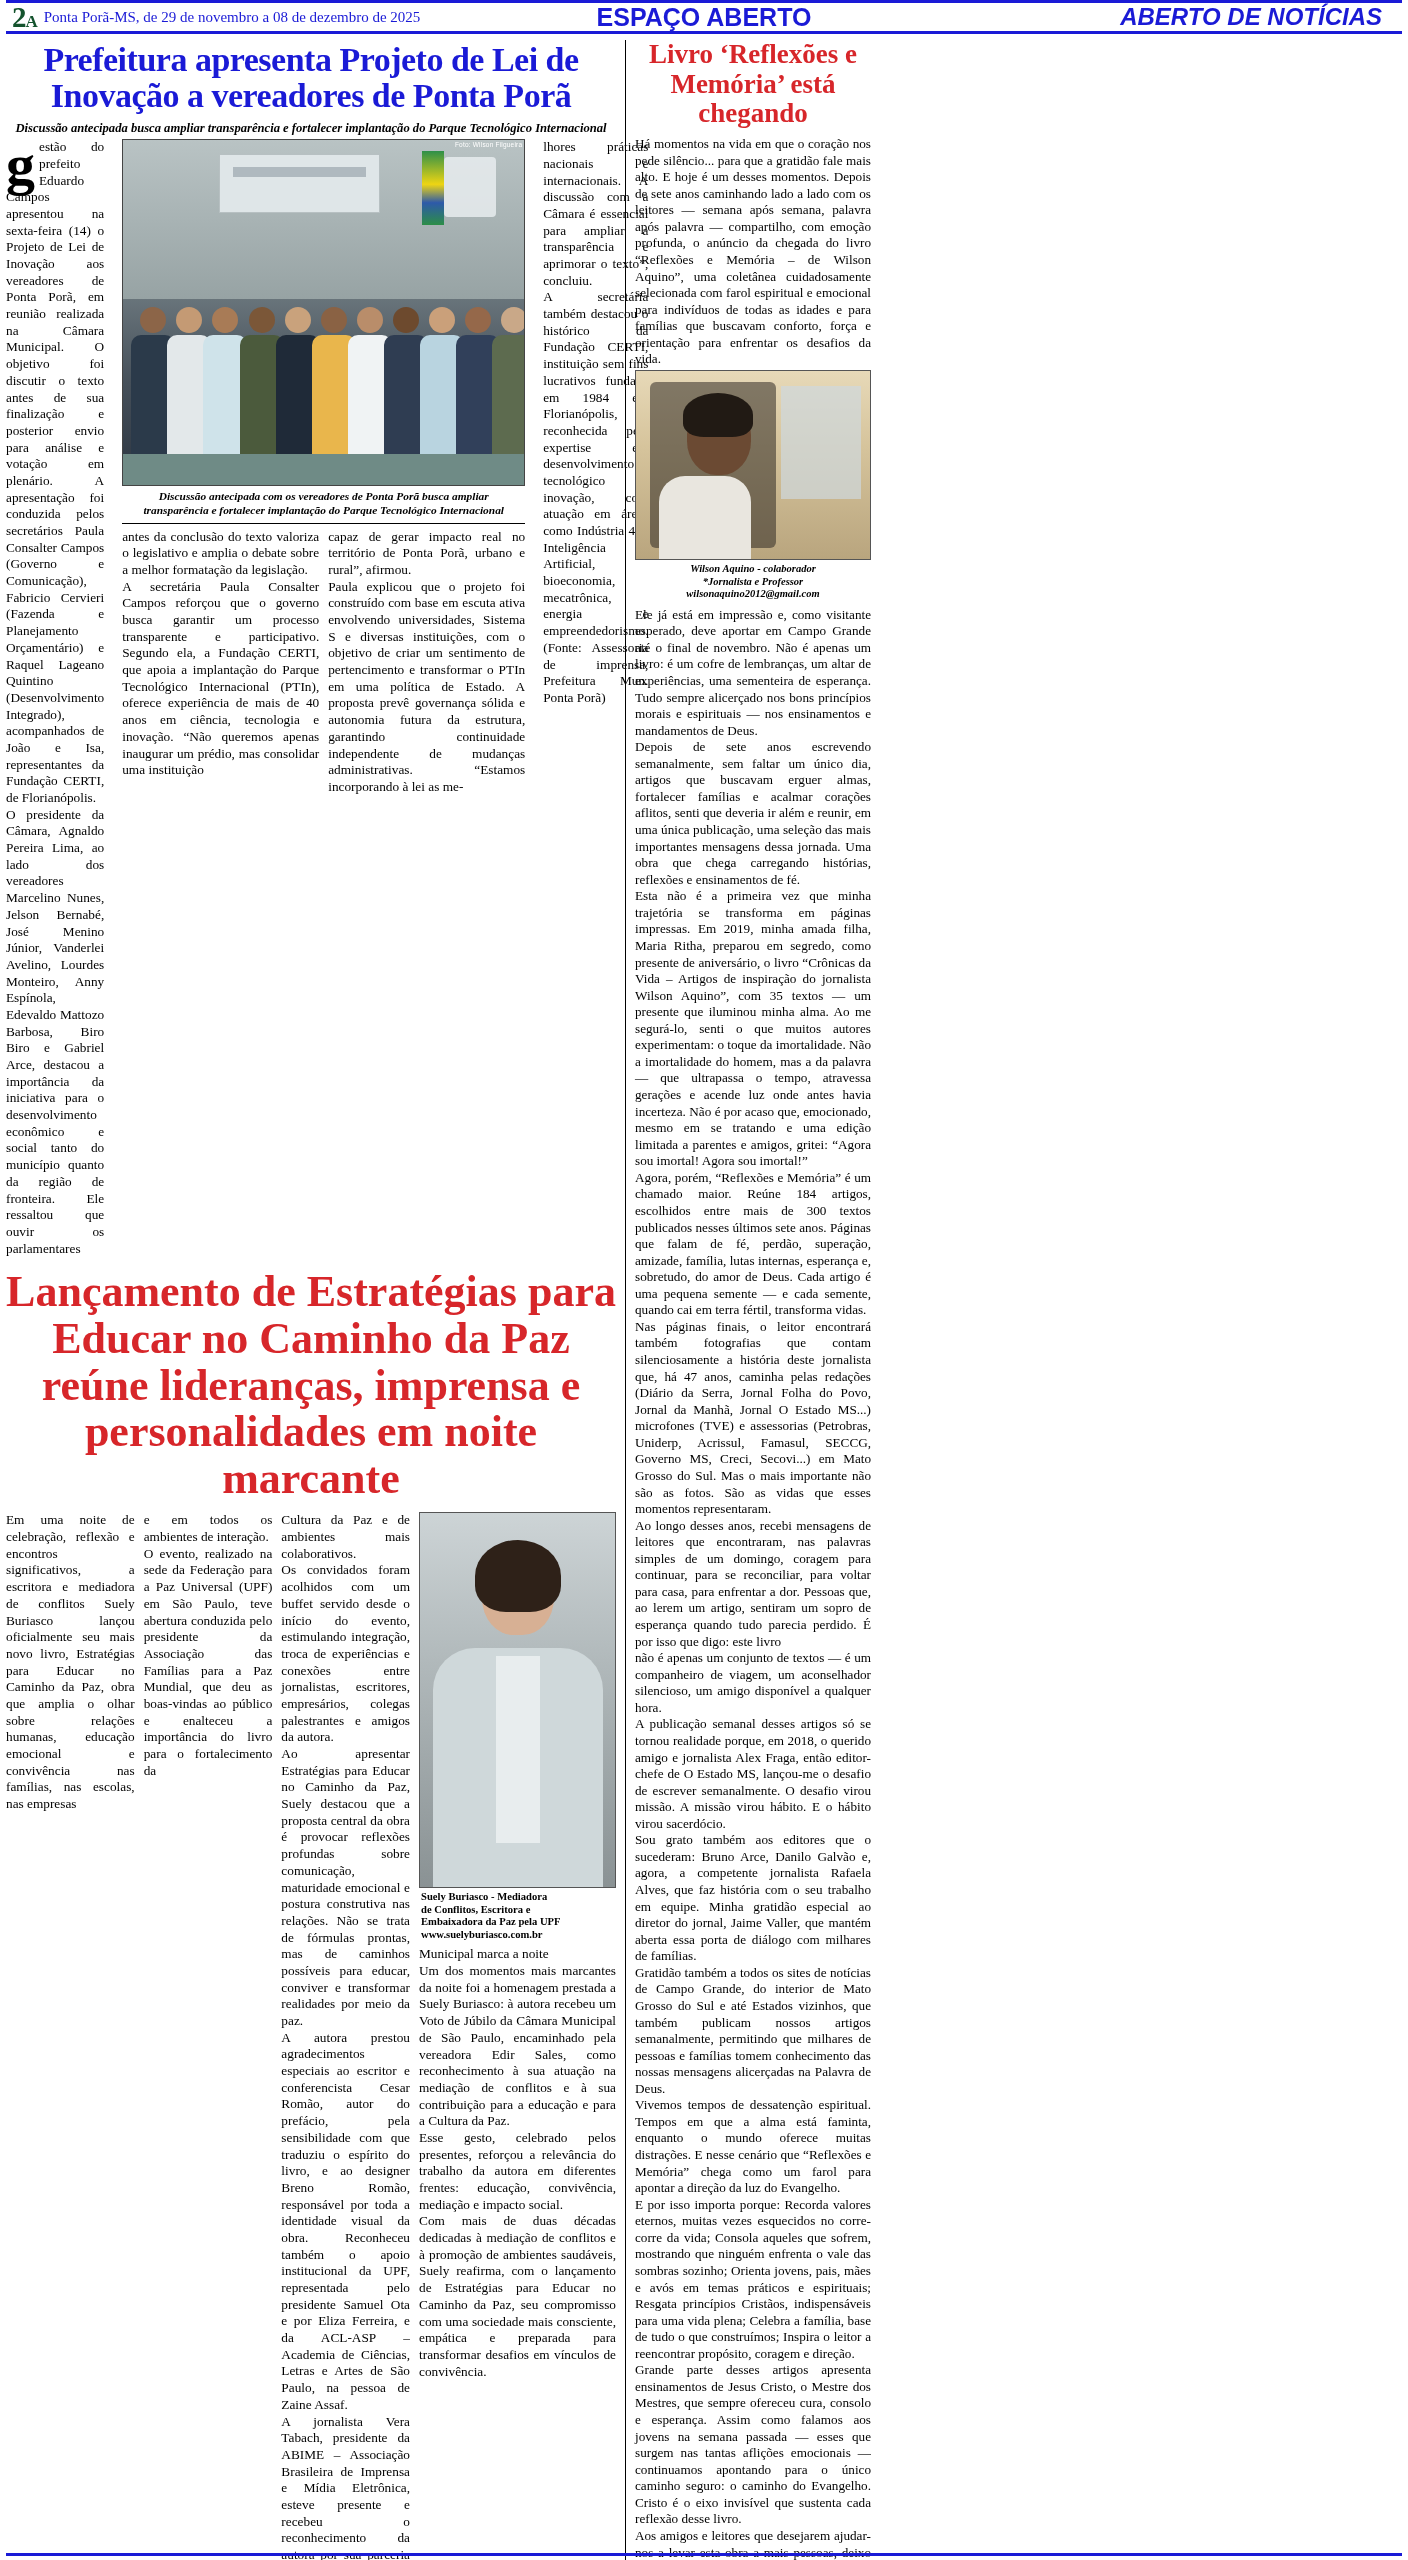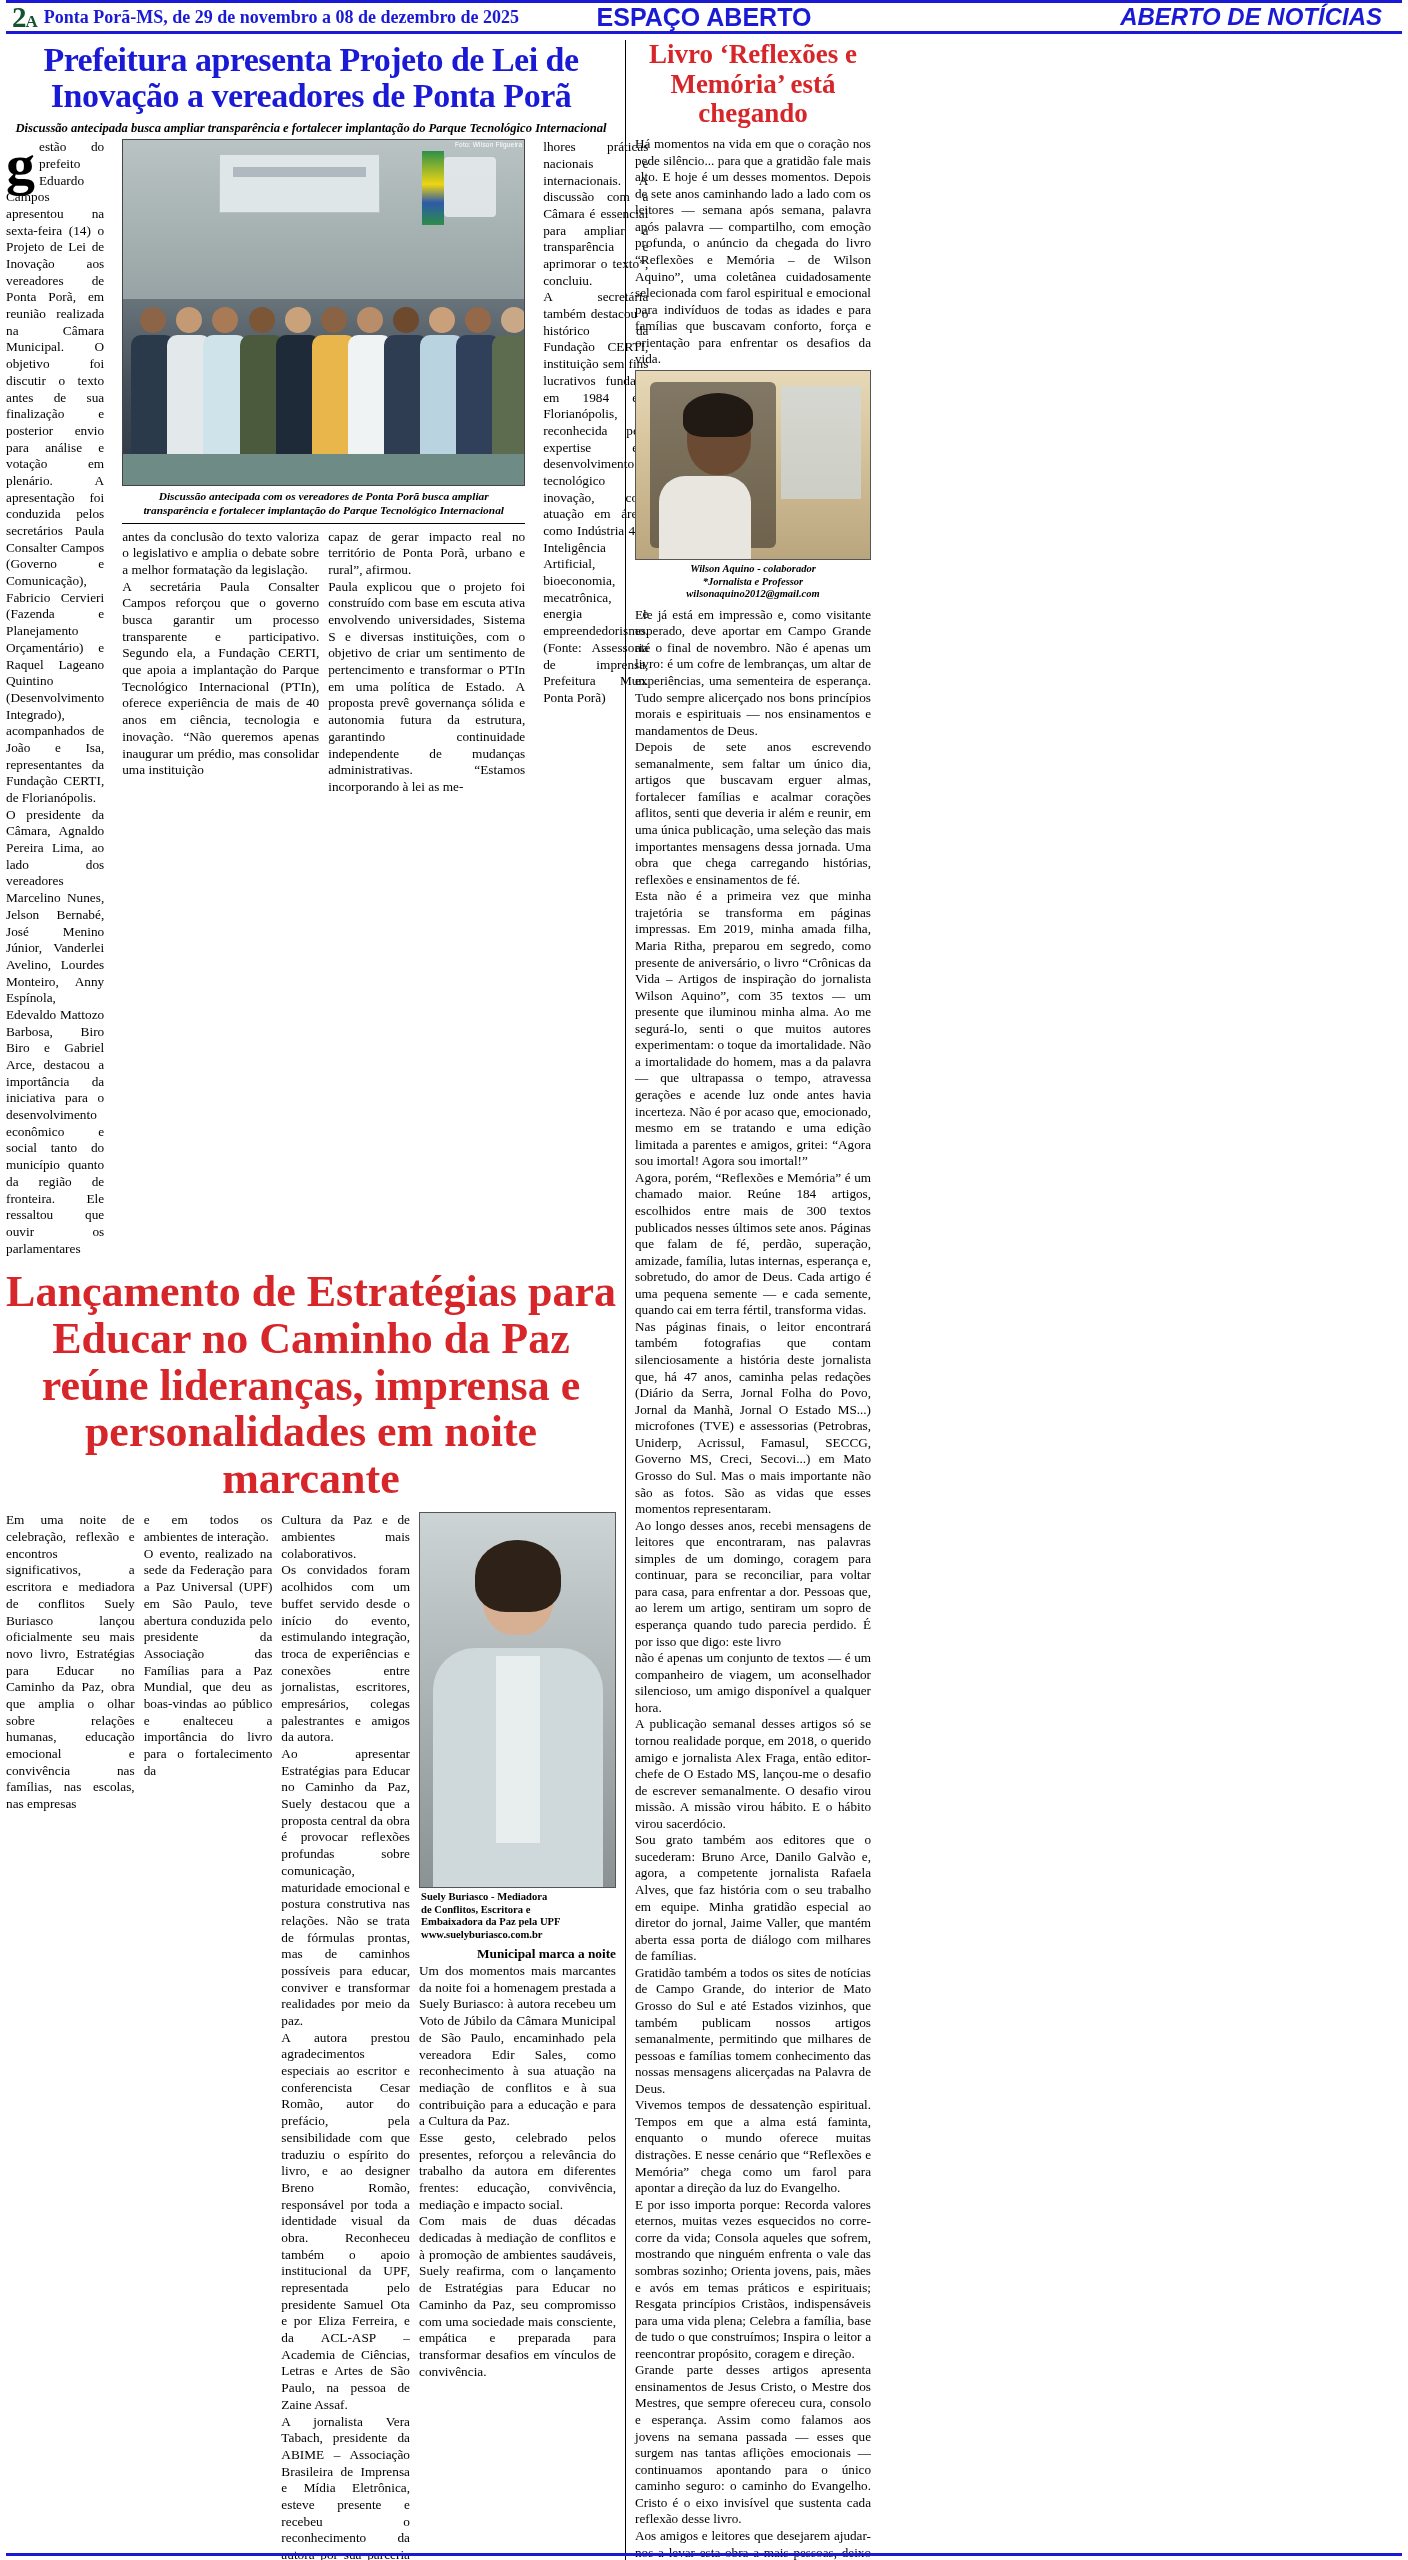--- a/index.html
+++ b/index.html
@@ -24,21 +24,21 @@
     margin-bottom:6px;
   }
   .pagenum{
     font-family:"Liberation Serif", serif;
     font-weight:bold; font-size:29px; color:#14532d; line-height:1;
     letter-spacing:-1px;
   }
   .pagenum .a{ font-size:17px; }
   .headdate{
     font-family:"Liberation Serif", serif;
-    font-weight:bold; font-size:18px; color:#1a1ad6;
+    font-weight:normal; font-size:15px; color:#1a1ad6;
     margin-left:7px; white-space:nowrap;
   }
   .espaco{
     position:absolute; left:50%; transform:translateX(-50%);
     font-family:"Liberation Sans", sans-serif;
     font-weight:bold; font-size:25px; color:#1a1ad6; letter-spacing:0px;
   }
   .jornal-head{
     margin-left:auto;
     font-family:"Liberation Sans", sans-serif;
@@ -302,21 +302,21 @@
             <div style="position:absolute;left:50%;top:36%;transform:translateX(-50%);width:170px;height:64%;border-radius:42px 42px 0 0;background:#cfd8da"></div>
             <div style="position:absolute;left:50%;top:38%;transform:translateX(-50%);width:44px;height:50%;background:#e8edee"></div>
           </div>
           <div class="pcap">
             <div>Suely Buriasco - Mediadora</div>
             <div>de Conflitos, Escritora e</div>
             <div>Embaixadora da Paz pela UPF</div>
             <div class="site">www.suelyburiasco.com.br</div>
           </div>
           <div class="bodytext" style="margin-top:5px">
-            <p style="font-weight:bold;text-align:right">Municipal marca a noite</p>
+            <p style="font-weight:normal;text-align:left">Municipal marca a noite</p>
             <p>Um dos momentos mais marcantes da noite foi a homenagem prestada a Suely Buriasco: à autora recebeu um Voto de Júbilo da Câmara Municipal de São Paulo, encaminhado pela vereadora Edir Sales, como reconhecimento à sua atuação na mediação de conflitos e à sua contribuição para a educação e para a Cultura da Paz.</p>
             <p>Esse gesto, celebrado pelos presentes, reforçou a relevância do trabalho da autora em diferentes frentes: educação, convivência, mediação e impacto social.</p>
             <p>Com mais de duas décadas dedicadas à mediação de conflitos e à promoção de ambientes saudáveis, Suely reafirma, com o lançamento de Estratégias para Educar no Caminho da Paz, seu compromisso com uma sociedade mais consciente, empática e preparada para transformar desafios em vínculos de convivência.</p>
           </div>
         </div>
       </div>
 
     </div>
 
     <div class="sep-vert"></div>

